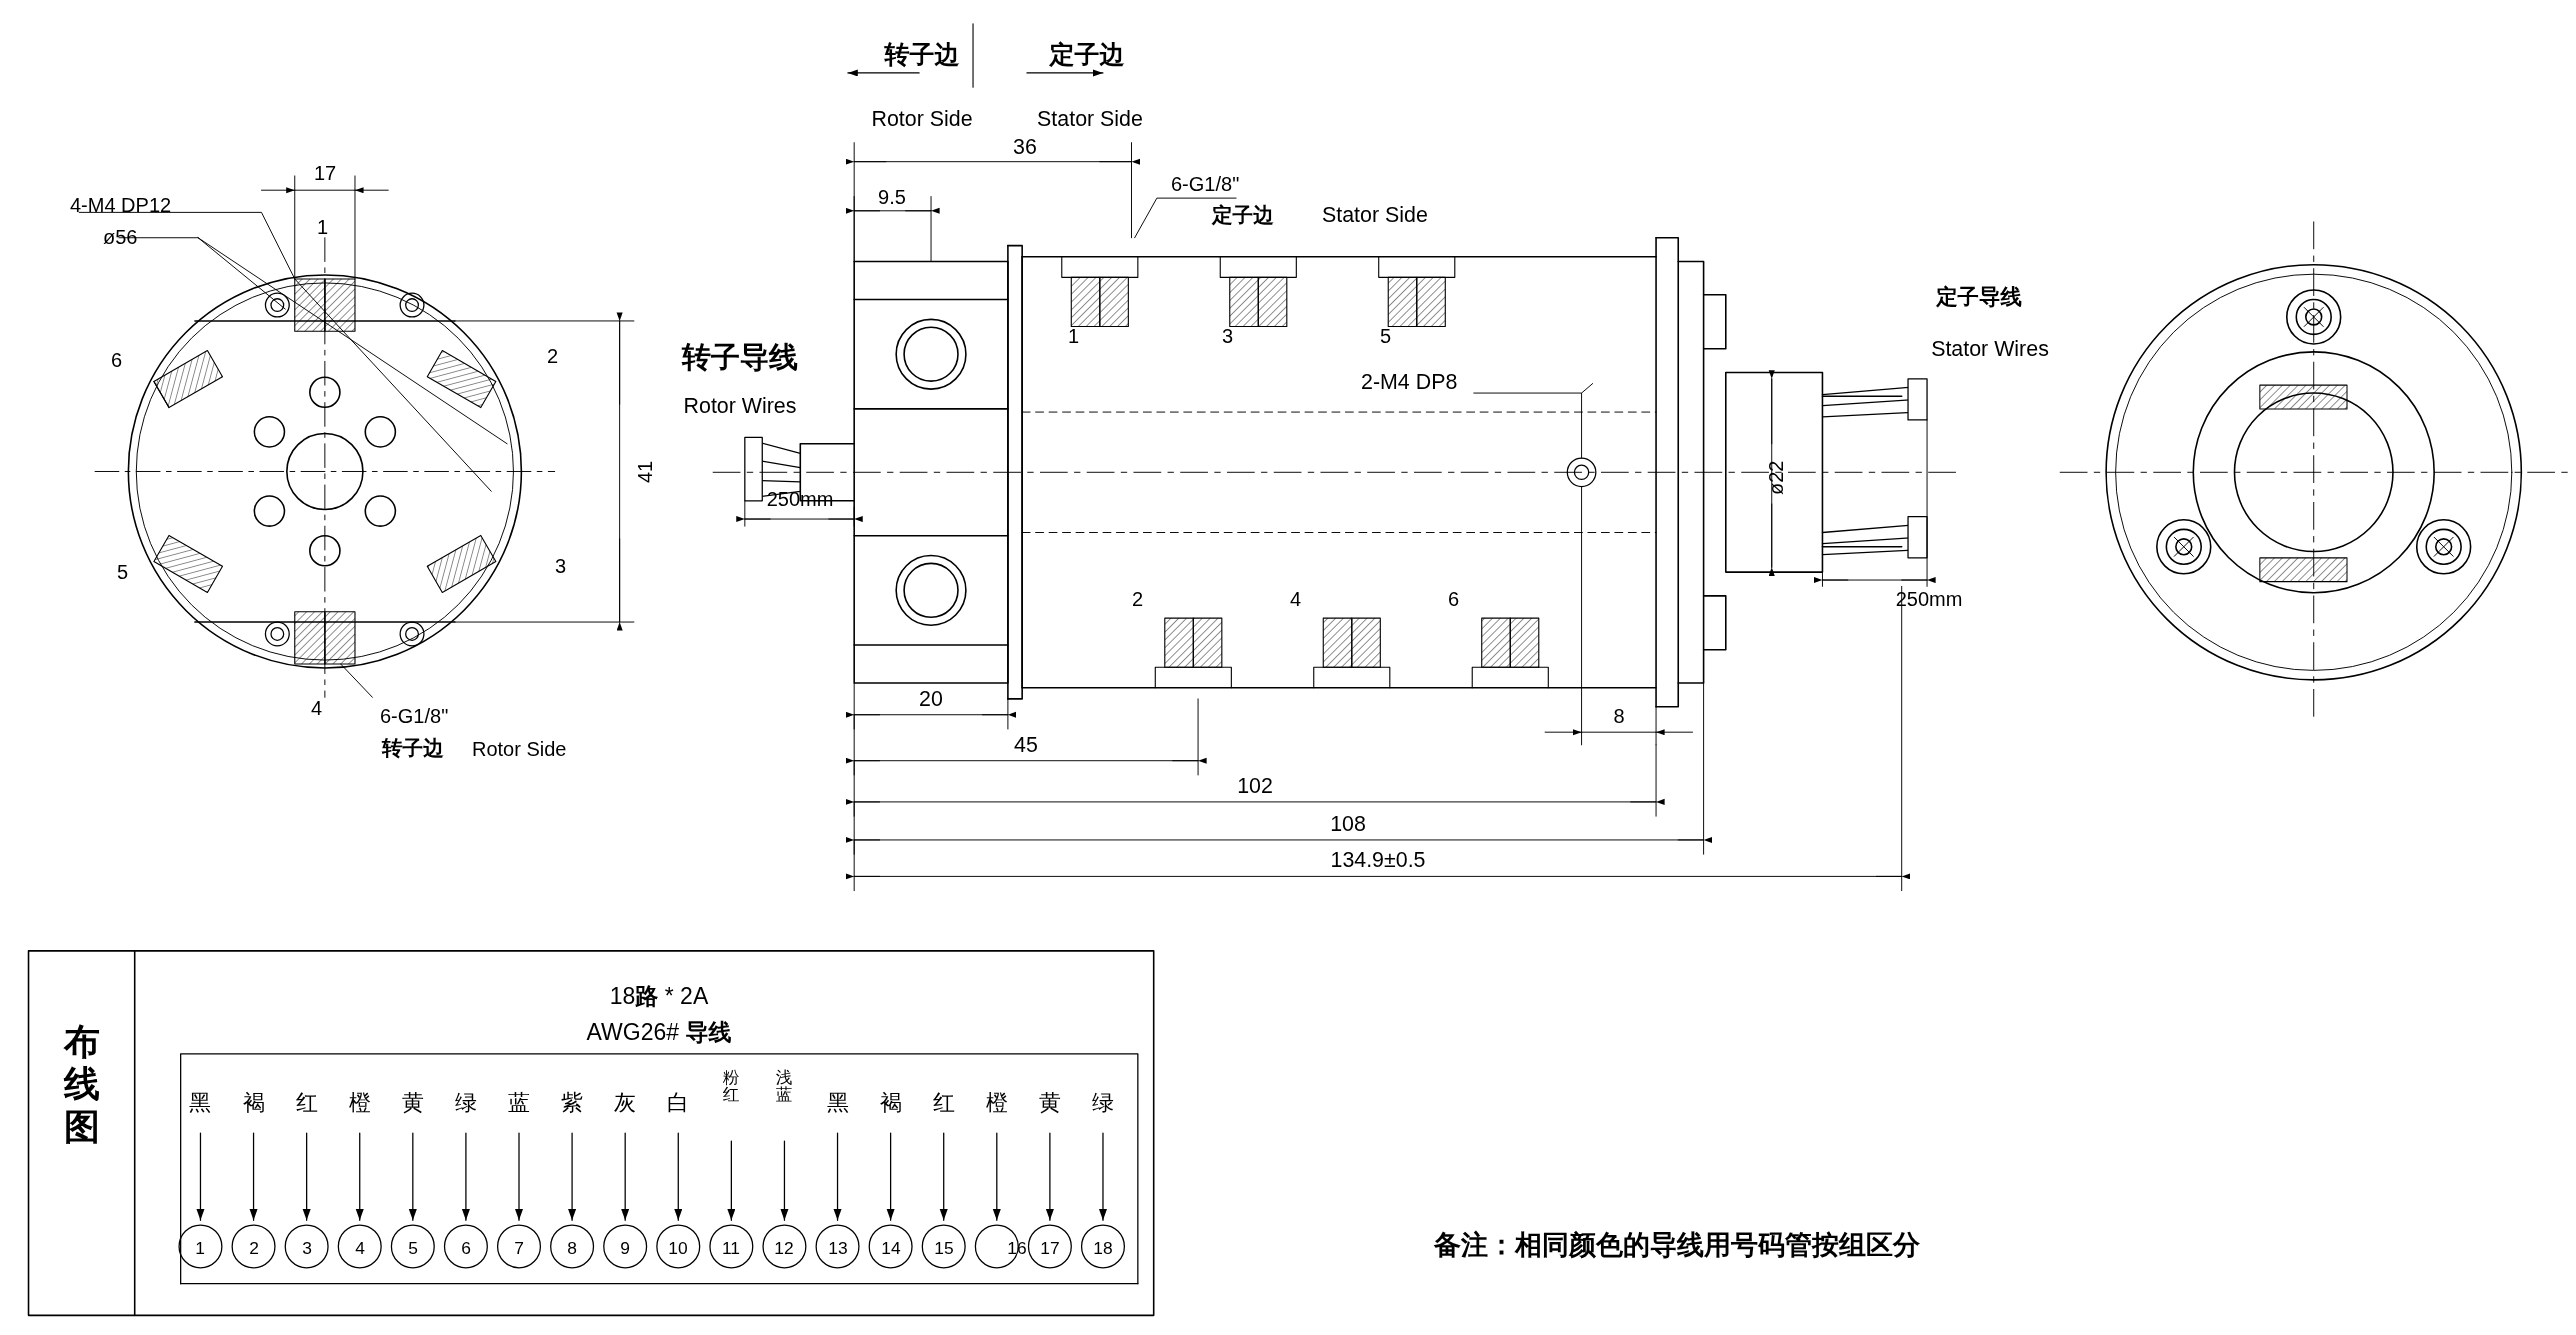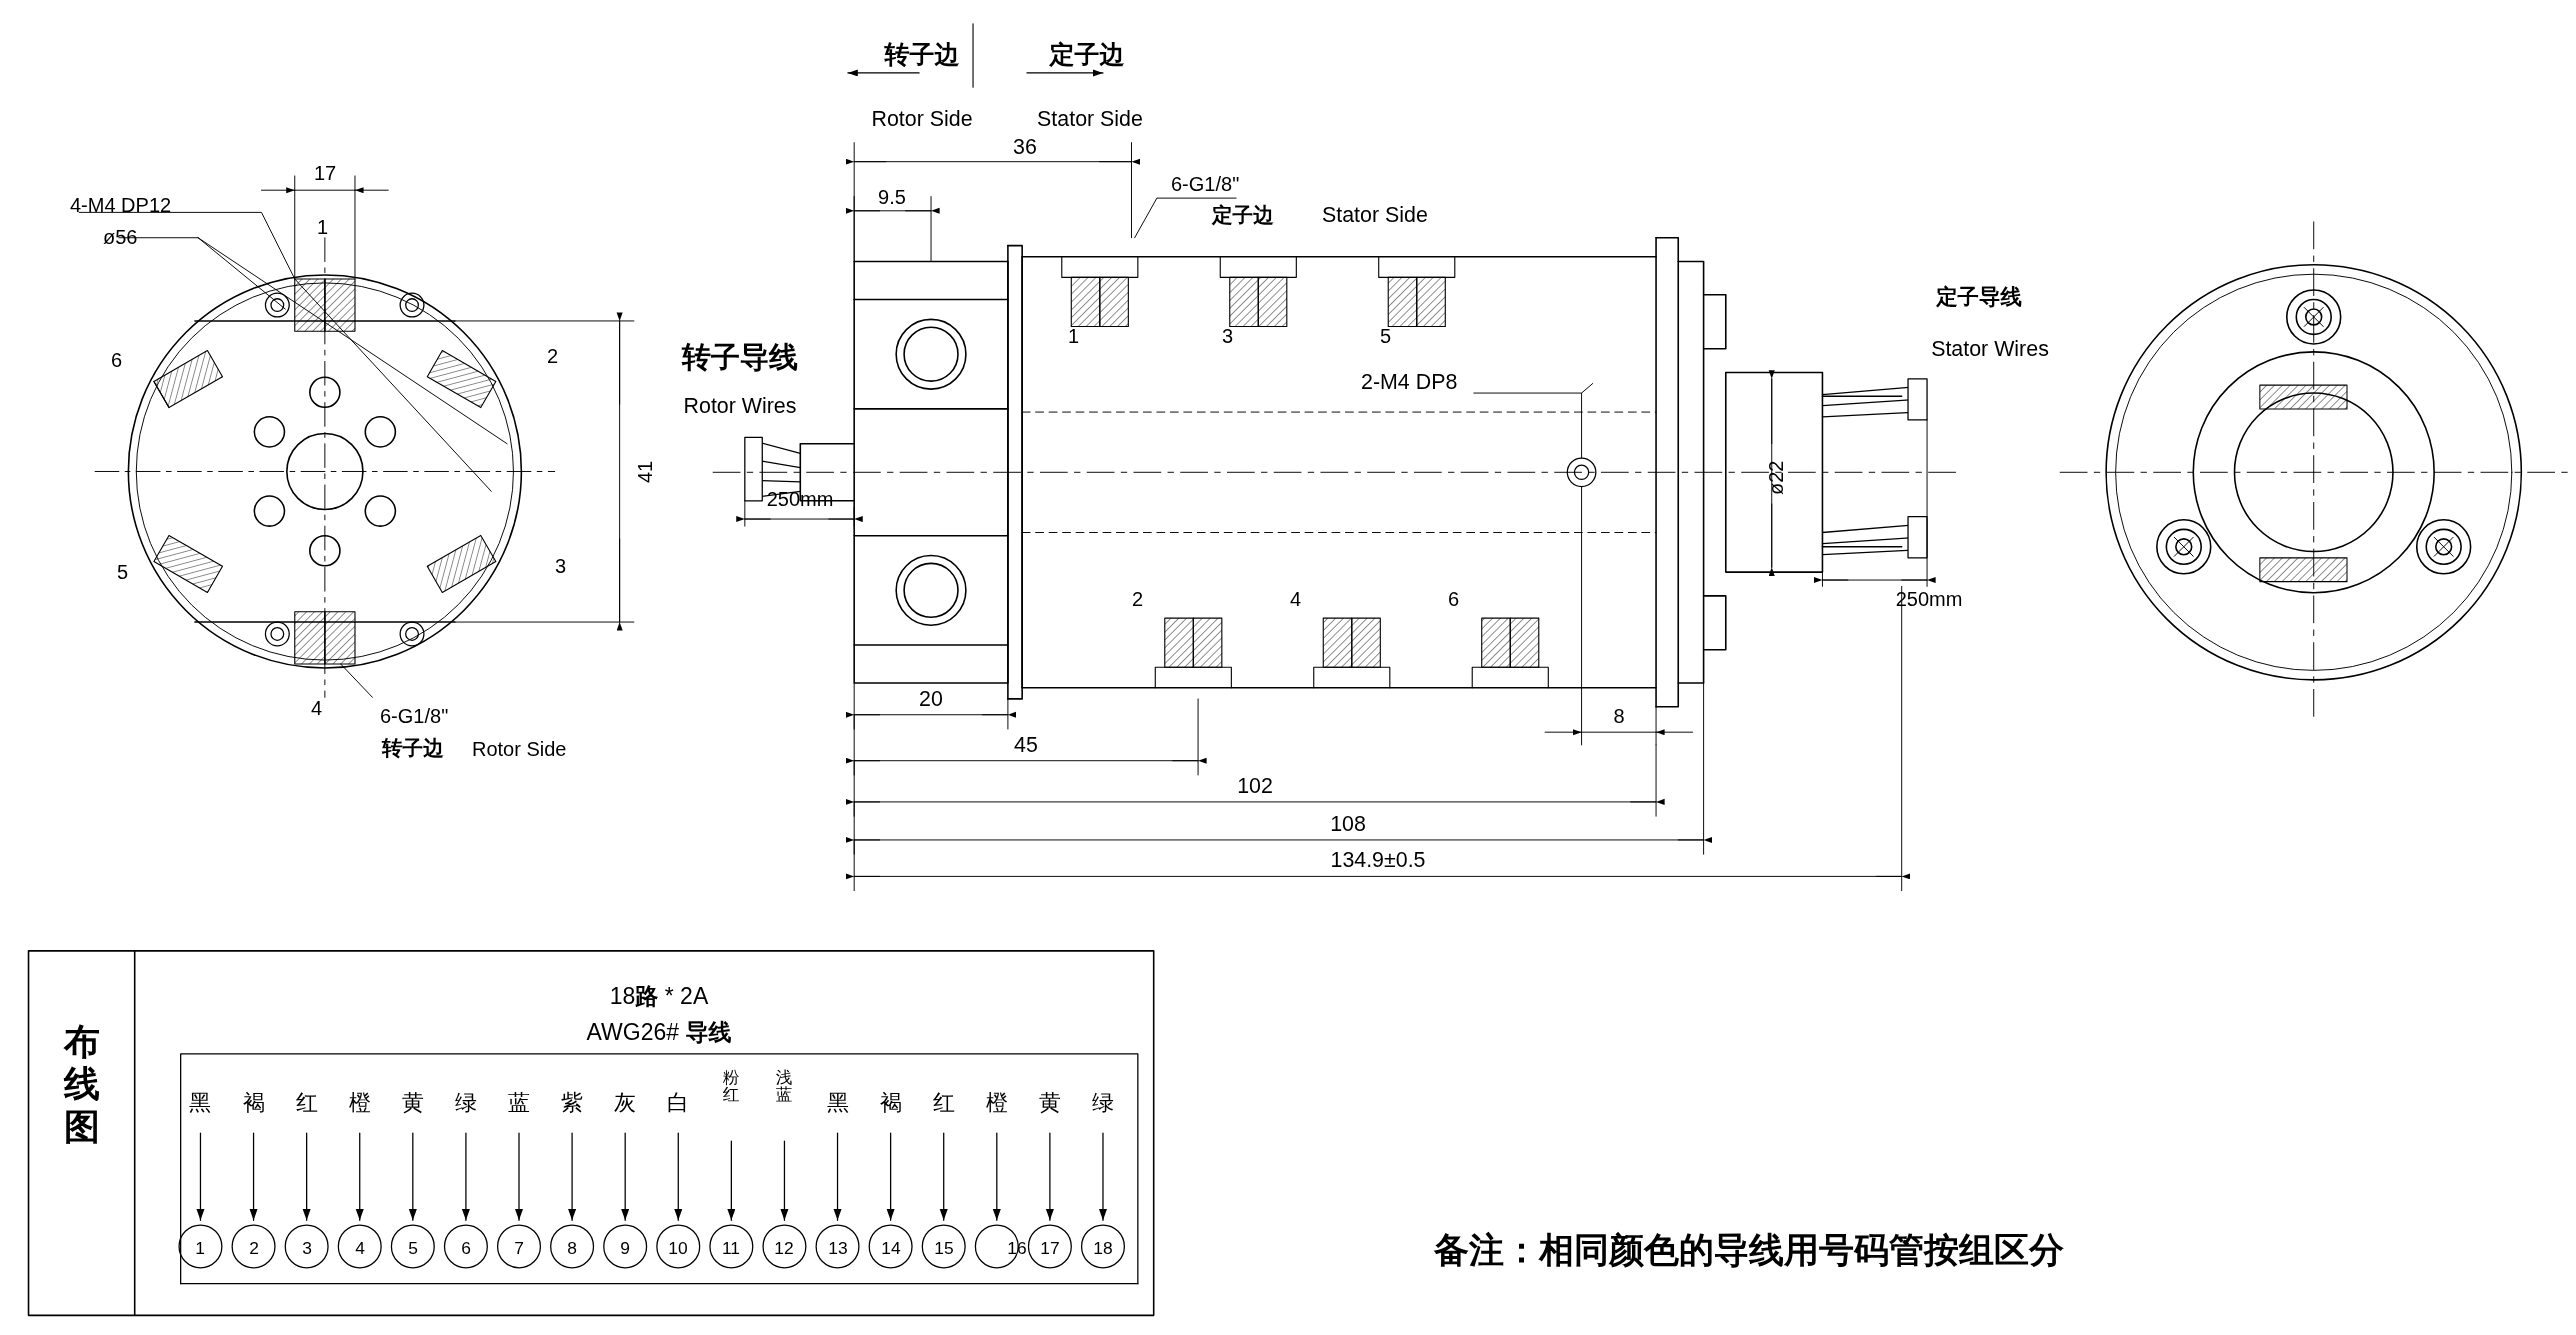--- a/index.html
+++ b/index.html
@@ -39,21 +39,21 @@
   }
   .lbl.mid { font-size: 21.4px; }
   .lbl.ctr { transform: translateX(-50%); }
   .lbl.rot90 {
     transform-origin: 0 0;
     transform: rotate(-90deg);
   }
   .note {
     font-family: "DejaVu Sans", sans-serif;
     font-weight: bold;
-    font-size: 35px;
+    font-size: 27px;
   }
   .buxian {
     font-family: "DejaVu Sans", sans-serif;
     font-weight: bold;
     font-size: 36px;
     line-height: 1.18;
     text-align: center;
   }
   .wirehdr {
     font-family: "Liberation Sans", sans-serif;

